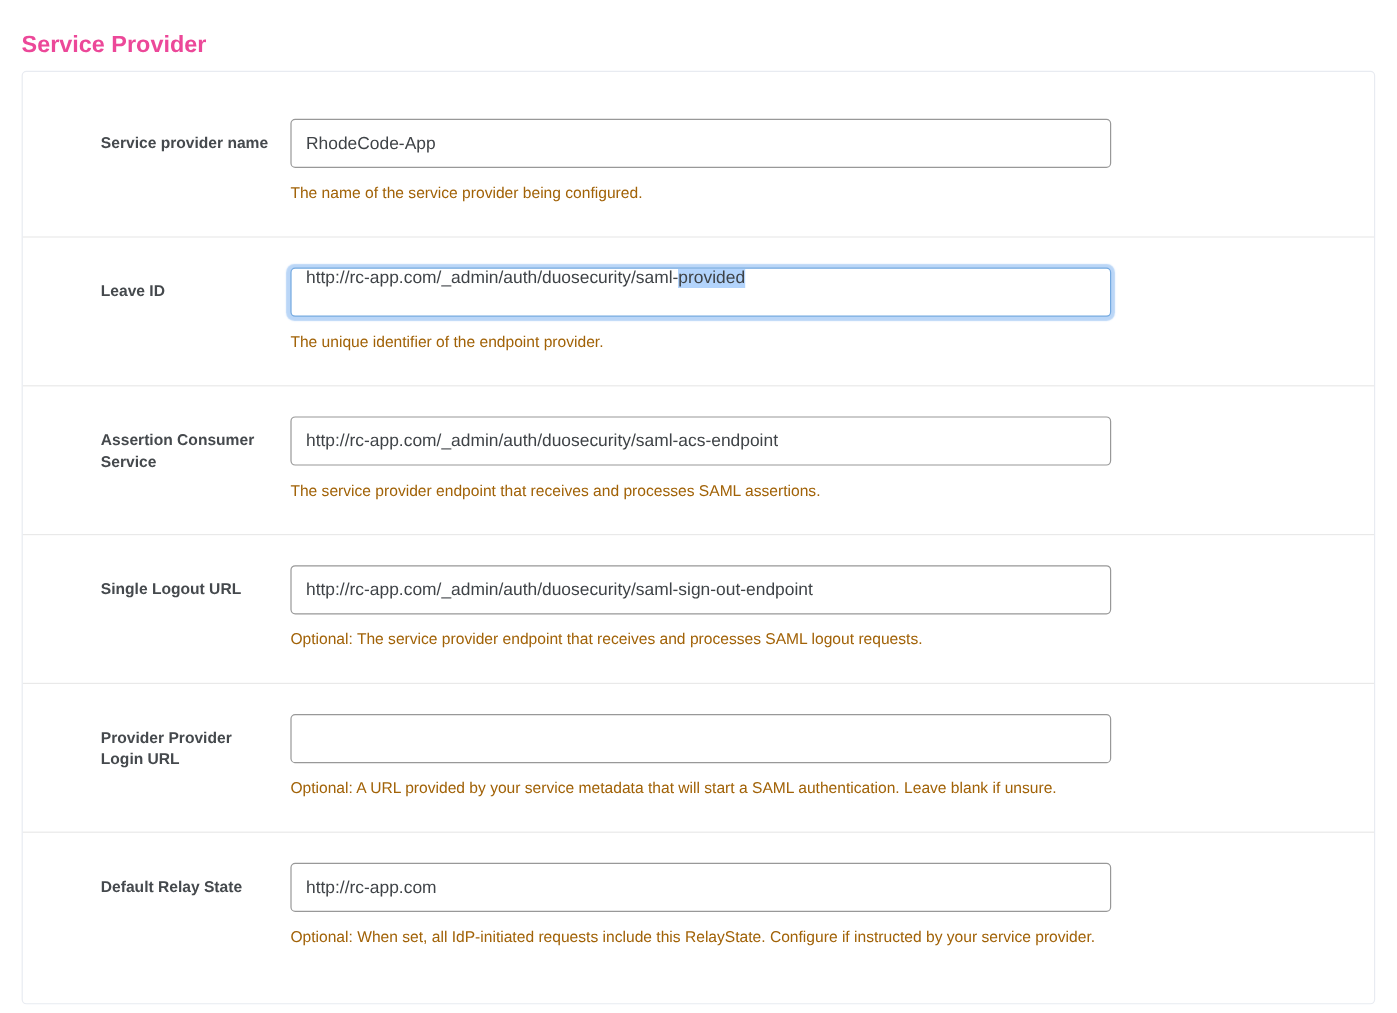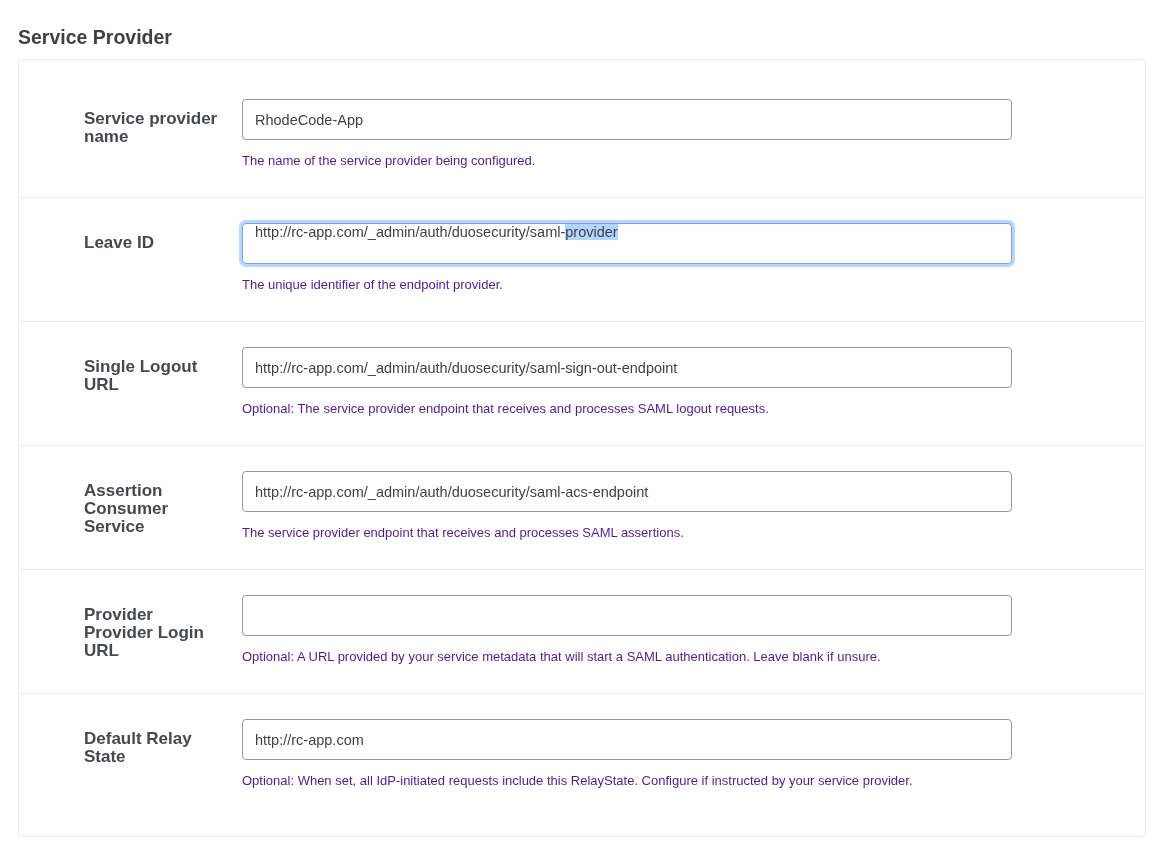--- a/index.html
+++ b/index.html
@@ -15,21 +15,21 @@
     width:1164px;
     background:#ffffff;
     font-family:"Liberation Sans","DejaVu Sans",sans-serif;
     color:#45494d;
   }
   .page-title{
     margin:26px 18px 11px 18px;
     font-size:19.5px;
     line-height:22px;
     font-weight:bold;
-    color:#404040;
+    color:#ec4899;
   }
   .panel{
     margin:0 18px;
     border:1px solid var(--panel-border);
     border-radius:4px;
     padding:14px 0 19px 0;
     background:#ffffff;
   }
   .field-row{
     display:flex;
@@ -37,32 +37,32 @@
     padding:25px 20px 28px 65px;
   }
   .field-row + .field-row{
     border-top:1px solid var(--row-divider);
   }
   .field-label{
     width:140px;
     flex-shrink:0;
     margin-right:18px;
     padding-top:11px;
-    font-size:17px;
+    font-size:13px;
     line-height:18px;
     font-weight:bold;
     color:#45494d;
   }
   .field-control{
     flex:1;
     min-width:0;
   }
   .text-input{
     display:block;
-    width:770px;
+    width:684px;
     height:41px;
     padding:0 12px;
     border:1px solid #989898;
     border-radius:4px;
     background:#ffffff;
     font-family:inherit;
     font-size:14.5px;
     color:#3f4347;
     outline:none;
   }
@@ -76,59 +76,59 @@
     border:1px solid var(--focus-border);
     box-shadow:0 0 1px 3px var(--focus-glow);
   }
   .selected-text{
     background:var(--selection);
   }
   .help-text{
     margin:13px 0 0 0;
     font-size:13px;
     line-height:16px;
-    color:#4c1d95;
+    color:#a16207;
   }
 </style>
 </head>
 <body>
 
 <h1 class="page-title">Service Provider</h1>
 
 <div class="panel">
 
   <div class="field-row">
     <label class="field-label">Service provider name</label>
     <div class="field-control">
       <input type="text" class="text-input" value="RhodeCode-App" style="">
       <p class="help-text">The name of the service provider being configured.</p>
     </div>
   </div>
 
   <div class="field-row">
     <label class="field-label">Leave ID</label>
     <div class="field-control">
-      <div class="text-input fake-input focused"><span>http://rc-app.com/_admin/auth/duosecurity/saml-</span><span class="selected-text">provider</span></div>
+      <div class="text-input fake-input focused"><span>http://rc-app.com/_admin/auth/duosecurity/saml-</span><span class="selected-text">provided</span></div>
       <p class="help-text">The unique identifier of the endpoint provider.</p>
+    </div>
+  </div>
+
+  <div class="field-row">
+    <label class="field-label">Assertion Consumer Service</label>
+    <div class="field-control">
+      <input type="text" class="text-input" value="http://rc-app.com/_admin/auth/duosecurity/saml-acs-endpoint" style="">
+      <p class="help-text">The service provider endpoint that receives and processes SAML assertions.</p>
     </div>
   </div>
 
   <div class="field-row">
     <label class="field-label">Single Logout URL</label>
     <div class="field-control">
       <input type="text" class="text-input" value="http://rc-app.com/_admin/auth/duosecurity/saml-sign-out-endpoint" style="">
       <p class="help-text">Optional: The service provider endpoint that receives and processes SAML logout requests.</p>
-    </div>
-  </div>
-
-  <div class="field-row">
-    <label class="field-label">Assertion Consumer Service</label>
-    <div class="field-control">
-      <input type="text" class="text-input" value="http://rc-app.com/_admin/auth/duosecurity/saml-acs-endpoint" style="">
-      <p class="help-text">The service provider endpoint that receives and processes SAML assertions.</p>
     </div>
   </div>
 
   <div class="field-row">
     <label class="field-label">Provider Provider Login URL</label>
     <div class="field-control">
       <input type="text" class="text-input" value="" style="">
       <p class="help-text">Optional: A URL provided by your service metadata that will start a SAML authentication. Leave blank if unsure.</p>
     </div>
   </div>

